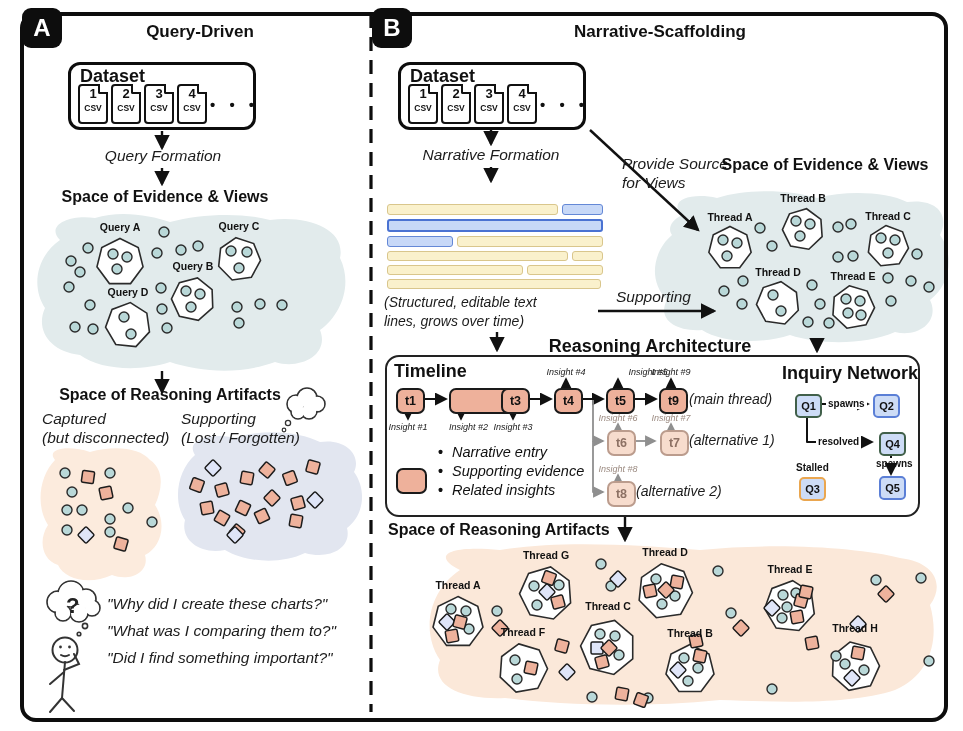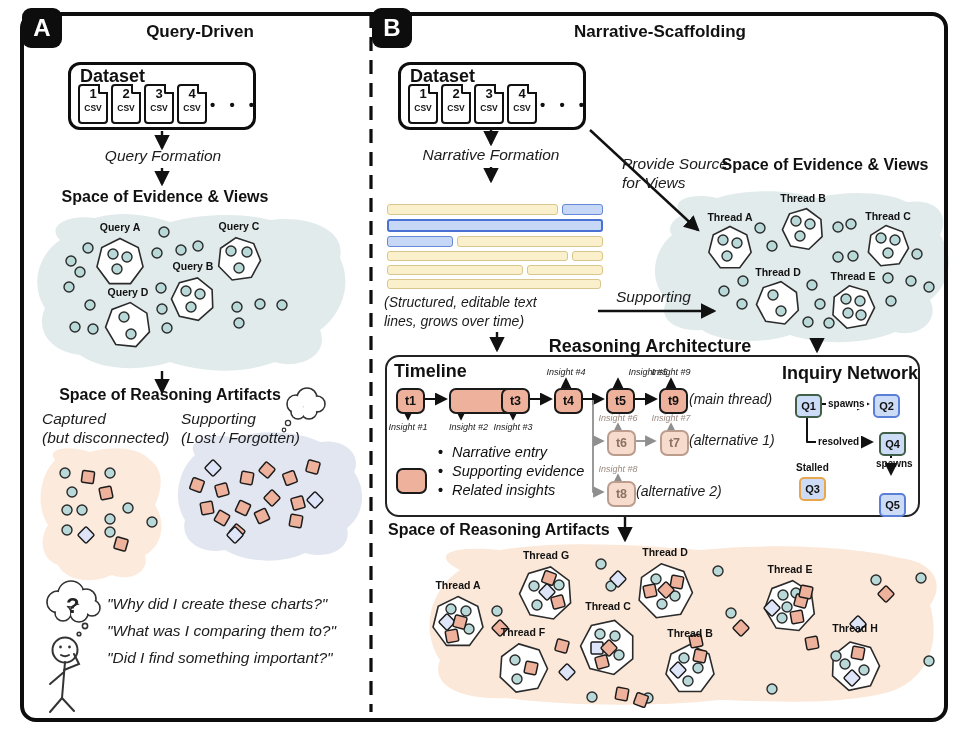--- a/index.html
+++ b/index.html
@@ -553,21 +553,21 @@
   <div>Narrative entry</div>
   <div>Supporting evidence</div>
   <div>Related insights</div>
 </div>
 
 <div class="t h3 ctr" style="left:775px;top:363px;width:150px;">Inquiry Network</div>
 <div class="qnode green" style="left:795px;top:394px;">Q1</div>
 <div class="qnode blue" style="left:873px;top:394px;">Q2</div>
 <div class="qnode orange" style="left:799px;top:477px;">Q3</div>
 <div class="qnode green" style="left:879px;top:432px;">Q4</div>
-<div class="qnode blue" style="left:879px;top:493px;text-align:right;">Q5</div>
+<div class="qnode blue" style="left:879px;top:476px;text-align:right;">Q5</div>
 <div class="small-lab" style="left:826px;top:398px;">spawns</div>
 <div class="small-lab" style="left:816px;top:436px;">resolved</div>
 <div class="small-lab nobg" style="left:794px;top:462px;">Stalled</div>
 <div class="small-lab nobg" style="left:874px;top:458px;">spawns</div>
 
 <div class="t h2" style="left:388px;top:521px;">Space of Reasoning Artifacts</div>
 
 <div class="tlabel" style="left:426px;top:579px;">Thread A</div>
 <div class="tlabel" style="left:514px;top:549px;">Thread G</div>
 <div class="tlabel" style="left:633px;top:546px;">Thread D</div>

